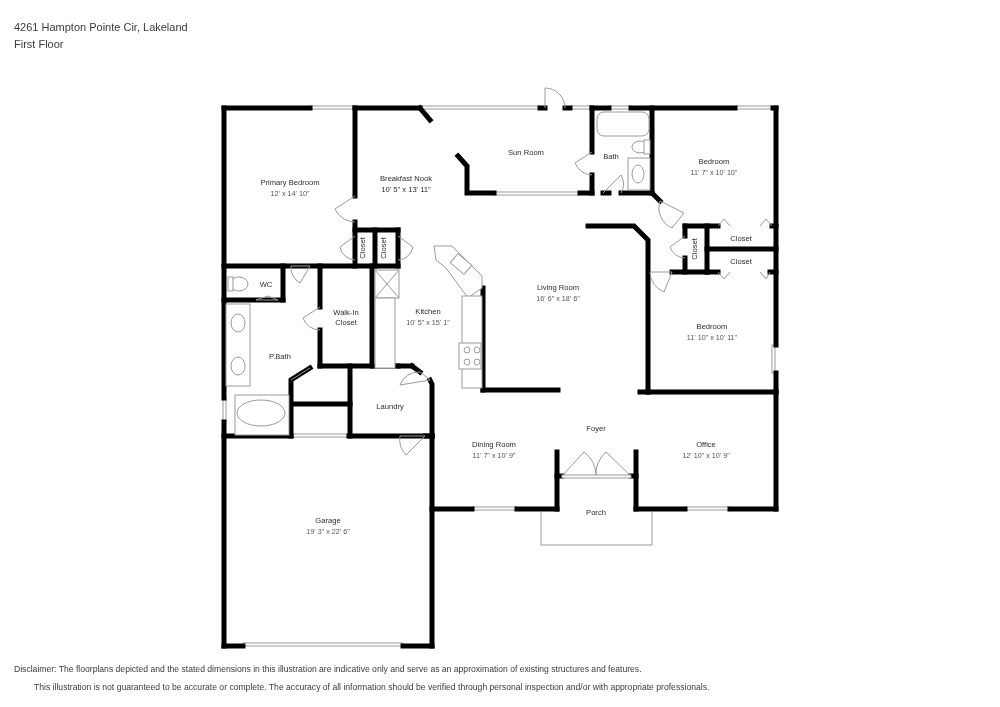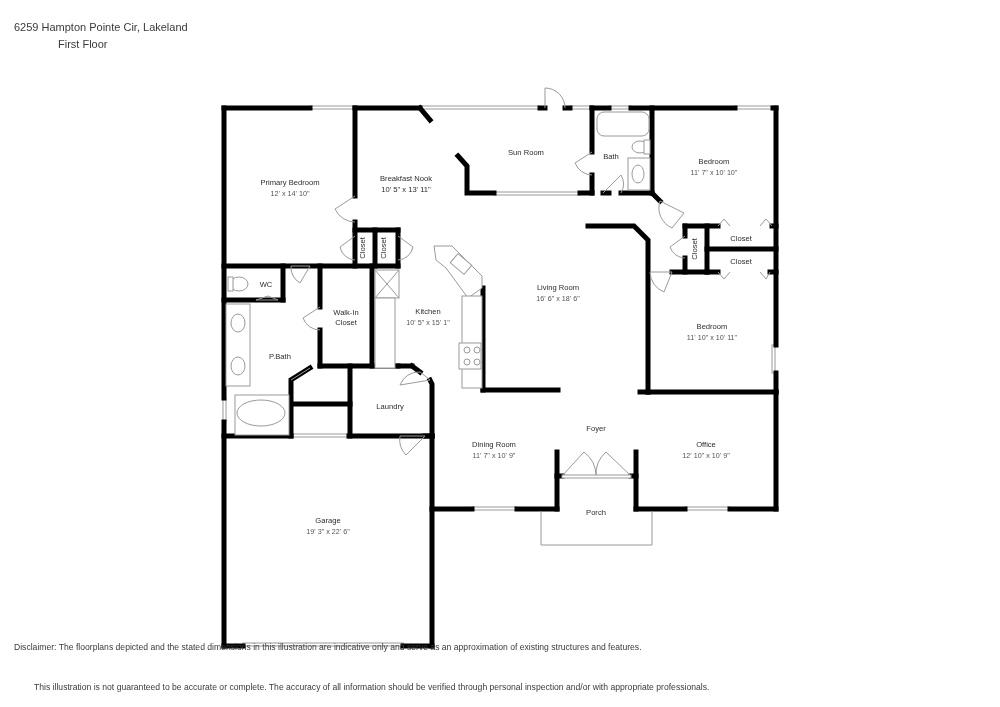--- a/index.html
+++ b/index.html
@@ -1,34 +1,34 @@
 <!DOCTYPE html>
 <html><head>
 <meta charset="utf-8">
 <style>
   html, body { margin: 0; padding: 0; background: #ffffff; }
   body { width: 1000px; height: 707px; position: relative; overflow: hidden; font-family: "Liberation Sans", sans-serif; color: #333; }
   .hdr { position: absolute; left: 14px; font-size: 11px; color: #3a3a3a; }
   .hdr.addr { top: 21px; }
-  .hdr.floor { top: 38px; margin-left: 44px; }
+  .hdr.floor { top: 38px; }
   .disc { position: absolute; left: 14px; font-size: 8.6px; color: #3a3a3a; white-space: nowrap; }
-  .disc.l1 { top: 642px; }
+  .disc.l1 { top: 664px; }
   .disc.l2 { top: 682px; margin-left: 20px; }
   svg.plan { position: absolute; left: 0; top: 0; }
   .wall { stroke: #000; stroke-width: 5; fill: none; stroke-linecap: square; }
   .thin { stroke: #9a9a9a; stroke-width: 1; fill: none; }
   .win { stroke: #9a9a9a; stroke-width: 1; fill: #fff; }
   .fix { stroke: #9a9a9a; stroke-width: 1; fill: #fff; }
   .rname { font-family: "Liberation Sans", sans-serif; font-size: 7.6px; fill: #2b2b2b; text-anchor: middle; }
   .rdim { font-family: "Liberation Sans", sans-serif; font-size: 7.2px; fill: #555; text-anchor: middle; }
 </style>
 </head>
 <body>
 
-<div class="hdr addr">6259 Hampton Pointe Cir, Lakeland</div>
+<div class="hdr addr">4261 Hampton Pointe Cir, Lakeland</div>
 <div class="hdr floor">First Floor</div>
 
 <svg class="plan" width="1000" height="707" viewBox="0 0 1000 707">
 
   <g>
     <rect class="win" x="310" y="106" width="45" height="3"></rect>
     <rect class="win" x="420" y="106" width="120" height="3"></rect>
     <rect class="win" x="570" y="106" width="22" height="3"></rect>
     <rect class="win" x="609" y="106" width="22" height="3"></rect>
     <rect class="win" x="735" y="106" width="38" height="3"></rect>

